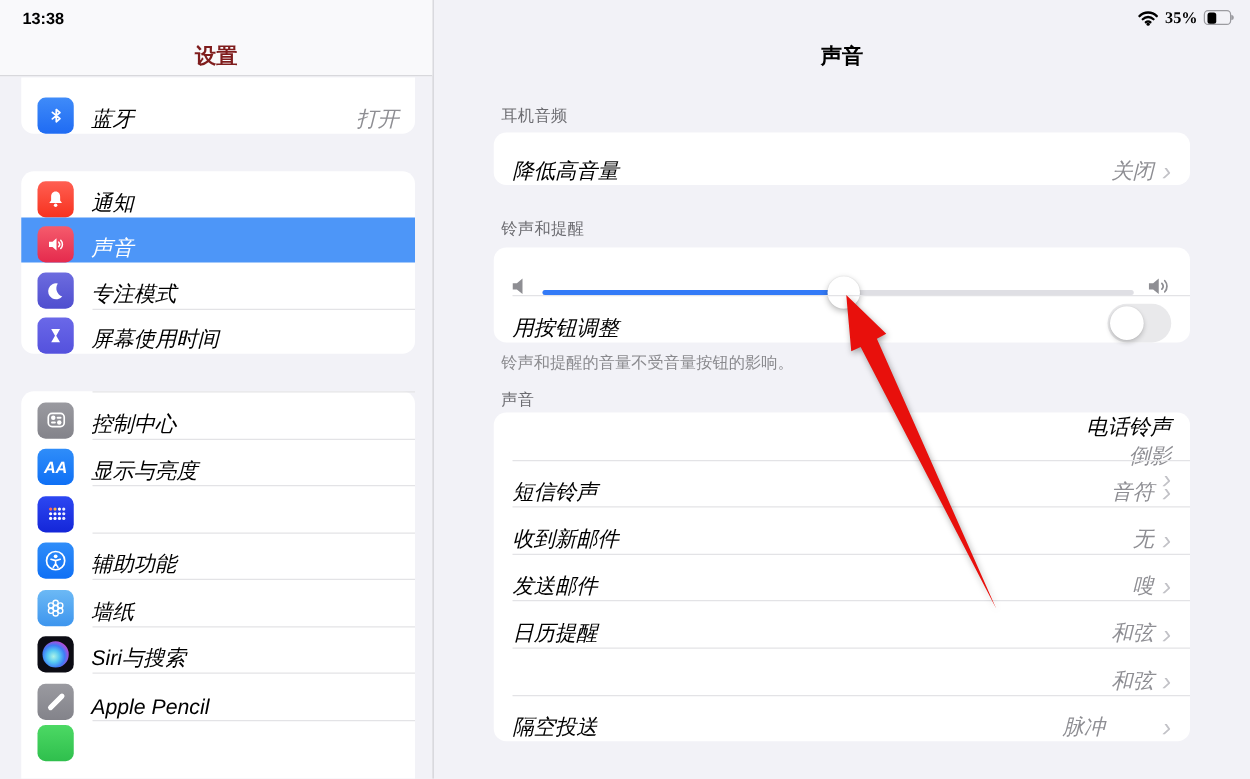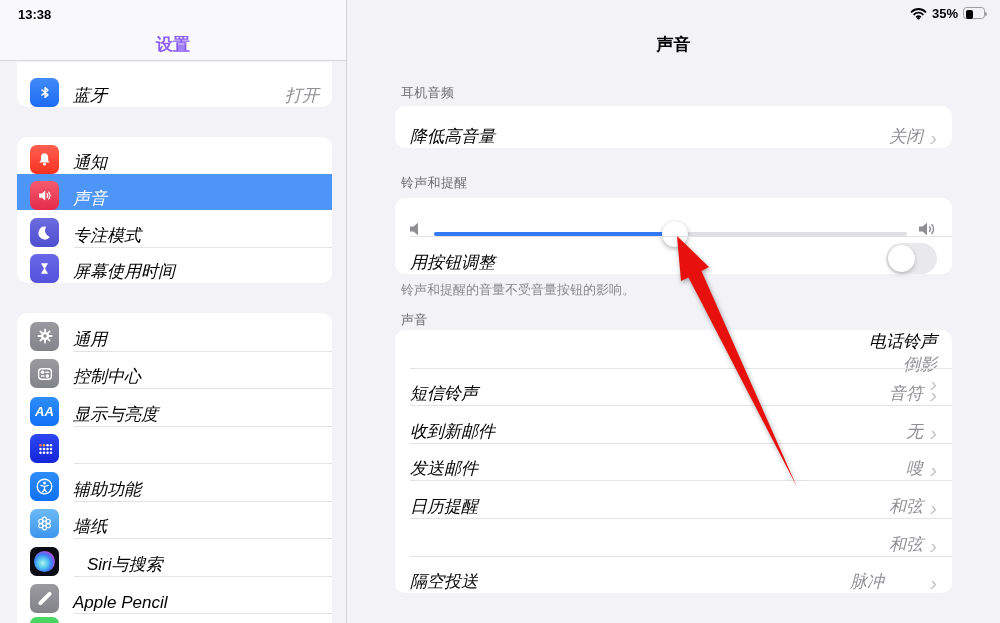--- a/index.html
+++ b/index.html
@@ -3,32 +3,32 @@
 <meta charset="utf-8">
 <style>
   * { margin:0; padding:0; box-sizing:border-box; }
   html,body { width:1000px; height:623px; overflow:hidden;
     font-family:"Liberation Sans","DejaVu Sans",sans-serif; background:#F2F2F7; }
   .screen { position:relative; width:1000px; height:623px; background:#F2F2F7; }
 
   
   .status-time { position:absolute; left:18px; top:7px; font-size:13px; font-weight:bold; color:#000; z-index:30; }
   .status-right { position:absolute; right:12px; top:6px; display:flex; align-items:center; gap:5px; z-index:30; }
-  .battery-pct { font-size:13px; font-weight:600; color:#000; }
+  .battery-pct { font-size:13px; font-weight:600; color:#000;font-family:Liberation Serif, serif; }
   .battery { position:relative; width:25px; height:13px; }
   .battery-body { position:absolute; left:0; top:0; width:22px; height:12px; border:1px solid #9b9ba0; border-radius:3.5px; }
   .battery-fill { position:absolute; left:1.5px; top:1.5px; width:35%; height:9px; border-radius:2px; background:#000; }
   .battery-nub { position:absolute; right:1px; top:4.5px; width:2px; height:4px; background:#9b9ba0; border-radius:0 2px 2px 0; }
 
   
   .sidebar { position:absolute; left:0; top:0; width:347px; height:623px; background:#F2F2F7;
     border-right:1px solid #D1D1D6; overflow:hidden; }
   .sidebar-header { position:absolute; left:0; top:0; width:346px; height:61px; background:#F9F9FB;
     border-bottom:1px solid #D8D8DC; z-index:5; }
-  .sidebar-title { position:absolute; left:0; right:0; top:33px; text-align:center; font-size:17px; font-weight:bold; color:#8b5cf6; }
+  .sidebar-title { position:absolute; left:0; right:0; top:33px; text-align:center; font-size:17px; font-weight:bold; color:#7f1d1d; }
 
   .card { position:absolute; background:#fff; border-radius:10px; }
   .s-card { left:17px; width:315px; }
 
   .row { position:relative; display:flex; align-items:flex-end;font-style:italic; }
   .s-row { height:36.5px; padding:0 13px; }
   .s-row::before { content:""; position:absolute; left:57px; right:0; top:0; height:1px; background:#E3E3E6; }
   .row.first::before { display:none; }
   .row.selected { background:#4D96F8; }
   .row.selected::before, .row.selected + .row::before { display:none; }
@@ -142,39 +142,20 @@
         <div class="app-icon" style="background:linear-gradient(#6a68e8,#5451dd);">
           <svg width="17" height="17" viewBox="0 0 24 24">
               <path d="M7 4.5 H17 L12.7 12 L17 19.5 H7 L11.3 12 Z" fill="#fff"></path>
             </svg>
         </div>
         <span class="s-label">屏幕使用时间</span>
       </div>
     </div>
 
     <div class="card s-card" style="top:313px; height:330px;">
-      <div class="row s-row first" style="height:37.5px;">
-        <div class="app-icon" style="background:linear-gradient(#9a9aa0,#83838a);">
-          <svg width="18" height="18" viewBox="0 0 24 24">
-            <g stroke="#fff" stroke-width="2.4" stroke-linecap="round">
-              <line x1="12" y1="3.2" x2="12" y2="6"></line>
-                <line x1="12" y1="18" x2="12" y2="20.8"></line>
-              <line x1="3.2" y1="12" x2="6" y2="12"></line>
-                <line x1="18" y1="12" x2="20.8" y2="12"></line>
-              <line x1="5.8" y1="5.8" x2="7.8" y2="7.8"></line>
-                <line x1="16.2" y1="16.2" x2="18.2" y2="18.2"></line>
-              <line x1="5.8" y1="18.2" x2="7.8" y2="16.2"></line>
-                <line x1="16.2" y1="7.8" x2="18.2" y2="5.8"></line>
-            </g>
-            <circle cx="12" cy="12" r="5.4" fill="#fff"></circle>
-              <circle cx="12" cy="12" r="2.3" fill="#8e8e93"></circle>
-          </svg>
-        </div>
-        <span class="s-label">通用</span>
-      </div>
       <div class="row s-row" style="height:37.5px;">
         <div class="app-icon" style="background:linear-gradient(#9a9aa0,#83838a);">
           <svg width="18" height="18" viewBox="0 0 24 24">
             <rect x="3.5" y="5" width="17" height="14" rx="4" fill="none" stroke="#fff" stroke-width="1.8"></rect>
             <circle cx="8.8" cy="9.6" r="2.4" fill="#fff"></circle>
               <line x1="13.5" y1="9.6" x2="16.5" y2="9.6" stroke="#fff" stroke-width="2.2" stroke-linecap="round"></line>
             <circle cx="15.2" cy="14.6" r="2.4" fill="#fff"></circle>
               <line x1="7.5" y1="14.6" x2="10.5" y2="14.6" stroke="#fff" stroke-width="2.2" stroke-linecap="round"></line>
           </svg>
         </div>
@@ -221,21 +202,21 @@
                 <circle cx="12" cy="17.4" r="2.6"></circle>
               <circle cx="7.3" cy="9.3" r="2.6"></circle>
                 <circle cx="16.7" cy="9.3" r="2.6"></circle>
               <circle cx="7.3" cy="14.7" r="2.6"></circle>
                 <circle cx="16.7" cy="14.7" r="2.6"></circle>
             </g>
           </svg>
         </div>
         <span class="s-label">墙纸</span>
       </div>
-      <div class="row s-row" style="height:37.5px;gap:14px;">
+      <div class="row s-row" style="height:37.5px;">
         <div class="app-icon" style="background:#0c0c14;">
           <div class="siri-orb"></div>
         </div>
         <span class="s-label">Siri与搜索</span>
       </div>
       <div class="row s-row" style="height:37.5px;">
         <div class="app-icon" style="background:linear-gradient(#9a9aa0,#83838a);">
           <div class="pencil-bar"></div>
         </div>
         <span class="s-label">Apple Pencil</span>

